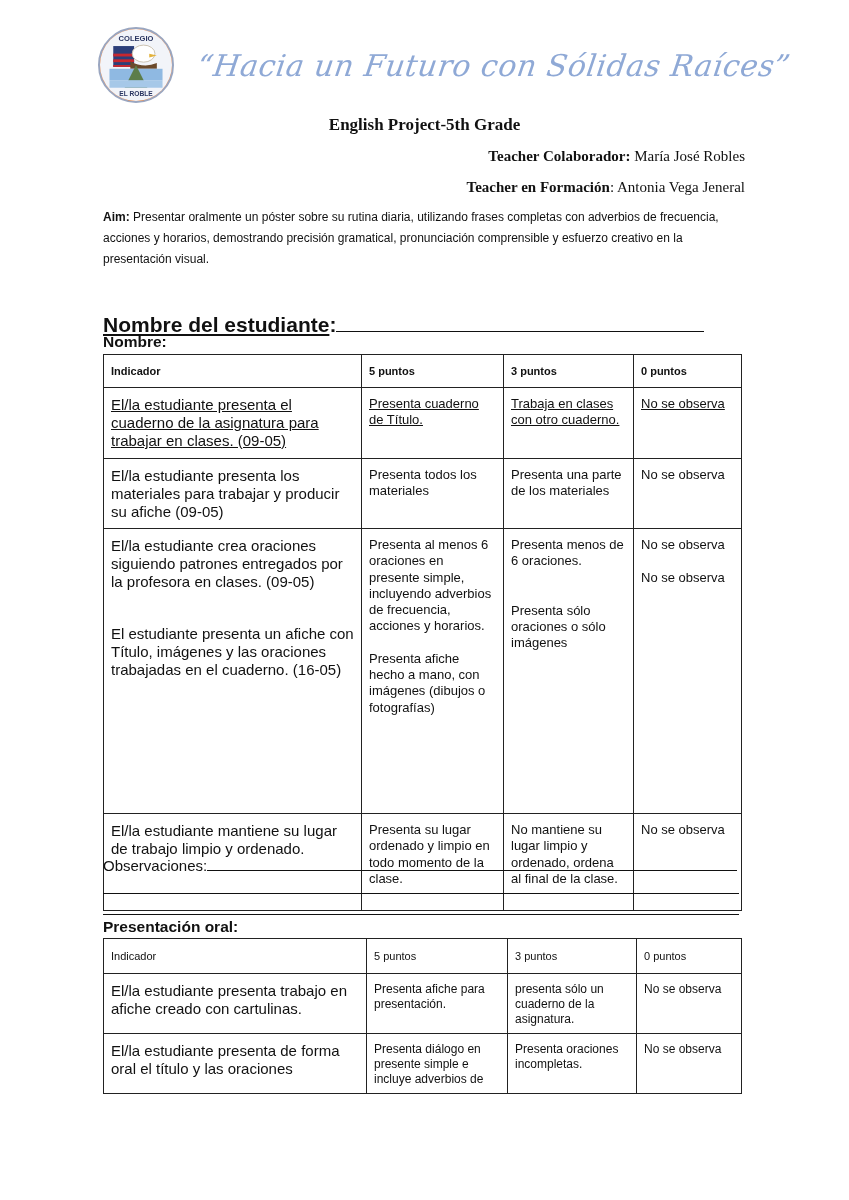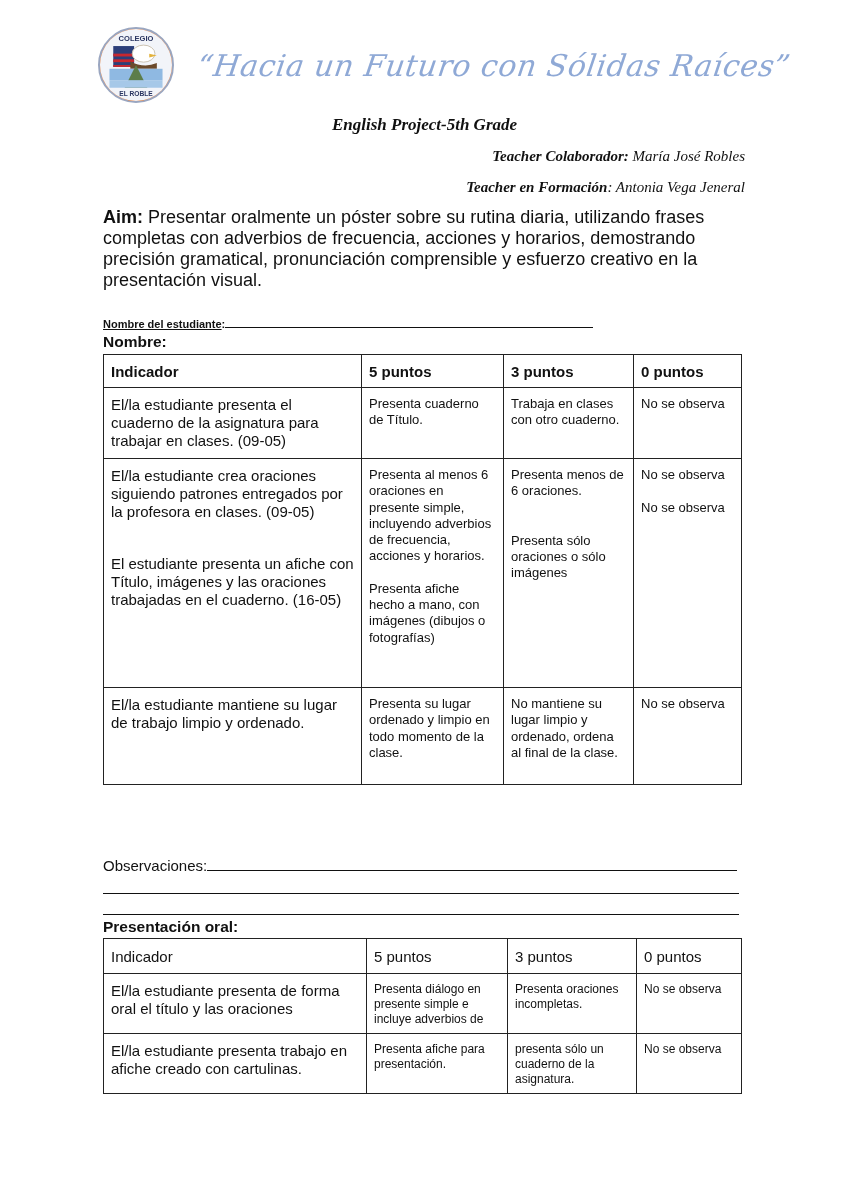--- a/index.html
+++ b/index.html
@@ -1,48 +1,48 @@
 <!DOCTYPE html>
 <html><head>
 <meta charset="utf-8">
 <style>
   html, body { margin: 0; padding: 0; background: #ffffff; }
   body { width: 849px; height: 1200px; position: relative; overflow: hidden; color: #111; }
   .abs { position: absolute; }
   .sans { font-family: "Liberation Sans", sans-serif; }
-  .serif { font-family: "Liberation Serif", serif; font-style: italic; }
+  .serif { font-family: "Liberation Serif", serif; }
 
   
   .logo {
     left: 98px; top: 27px; width: 76px; height: 76px; border-radius: 50%;
     border: 2px solid #9aa6c0; background: #f97316; box-sizing: border-box; overflow: hidden; text-align: right;
   }
   .logo svg { width: 100%; height: 100%; display: block; }
   .motto {
     left: 198px; top: 48px; font-family: "DejaVu Serif", serif; font-style: italic;
     font-size: 30px; color: #8fa9d6; letter-spacing: 0.5px; white-space: nowrap;
     transform: skewX(-8deg);
   }
   .doc-title { left: 0; width: 849px; top: 115px; text-align: center; font-size: 17px; font-weight: bold; }
   .teacher-line { right: 104px; font-size: 15px; white-space: nowrap; }
   .teacher-line b { font-weight: bold; }
 
-  .aim { left: 103px; top: 207px; width: 645px; font-size: 18px; line-height: 21px; }
+  .aim { left: 103px; top: 207px; width: 645px; font-size: 12px; line-height: 21px; }
   .aim b { font-weight: bold; }
 
-  .student-name { left: 103px; top: 313px; font-size: 11px; font-weight: bold; white-space: nowrap; }
+  .student-name { left: 103px; top: 313px; font-size: 21px; font-weight: bold; white-space: nowrap; }
   .student-name .lbl { text-decoration: underline; }
   .student-name .line { display: inline-block; width: 368px; border-bottom: 1.5px solid #111; height: 14px; vertical-align: baseline; }
   .section-label { left: 103px; font-size: 15.5px; font-weight: bold; }
 
   table.rubric { position: absolute; border-collapse: collapse; table-layout: fixed; }
   table.rubric td, table.rubric th {
     border: 1.5px solid #222; vertical-align: top; text-align: left; padding: 8px 7px 4px 7px;
   }
-  table.rubric th { font-size: 15px; font-weight: bold; vertical-align: middle; padding: 6px 7px; }
+  table.rubric th { font-size: 11px; font-weight: bold; vertical-align: middle; padding: 6px 7px; }
   table.rubric td.ind { font-size: 15px; line-height: 18px; }
   table.rubric td.sm { font-size: 13px; line-height: 16.3px; }
   table.rubric td .gap { display: block; height: 16px; }
   table.rubric td .gap2 { display: block; height: 34px; }
 
   table.t2 th { font-weight: normal; }
   table.t2 td.sm { font-size: 12px; line-height: 15px; }
 
   .obs { left: 103px; top: 856px; font-size: 15px; white-space: nowrap; }
   .obs .line { display: inline-block; width: 530px; border-bottom: 1.5px solid #111; height: 14px; }
@@ -98,27 +98,33 @@
       <col style="width:130px">
       <col style="width:108px">
   </colgroup>
   <tbody>
       <tr style="height:33px;">
     <th>Indicador</th>
     <th>5 puntos</th>
     <th>3 puntos</th>
     <th>0 puntos</th>
   </tr>
-  <tr style="height:71px;">
+  <tr style="height:71px;text-decoration:underline;">
     <td class="ind">El/la estudiante presenta el cuaderno de la asignatura para trabajar en clases. (09-05)</td>
     <td class="sm">Presenta cuaderno de Título.</td>
     <td class="sm">Trabaja en clases con otro cuaderno.</td>
     <td class="sm">No se observa</td>
   </tr>
-  <tr style="height:229px;">
+  <tr style="height:70px;">
+    <td class="ind">El/la estudiante presenta los materiales para trabajar y producir su afiche (09-05)</td>
+    <td class="sm">Presenta todos los materiales</td>
+    <td class="sm">Presenta una parte de los materiales</td>
+    <td class="sm">No se observa</td>
+  </tr>
+  <tr style="height:285px;">
     <td class="ind">
       <span>El/la estudiante crea oraciones siguiendo patrones entregados por la profesora en clases. (09-05)</span>
       <span class="gap2"></span>
       <span>El estudiante presenta un afiche con Título, imágenes y las oraciones trabajadas en el cuaderno. (16-05)</span>
     </td>
     <td class="sm">
       <span>Presenta al menos 6 oraciones en presente simple, incluyendo adverbios de frecuencia, acciones y horarios.</span>
       <span class="gap"></span>
       <span>Presenta afiche hecho a mano, con imágenes (dibujos o fotografías)</span>
     </td>
@@ -158,25 +164,25 @@
       <col style="width:105px">
   </colgroup>
   <tbody>
       <tr style="height:35px;">
     <th>Indicador</th>
     <th>5 puntos</th>
     <th>3 puntos</th>
     <th>0 puntos</th>
   </tr>
   <tr style="height:60px;">
+    <td class="ind">El/la estudiante presenta trabajo en afiche creado con cartulinas.</td>
+    <td class="sm">Presenta afiche para presentación.</td>
+    <td class="sm">presenta sólo un cuaderno de la asignatura.</td>
+    <td class="sm">No se observa</td>
+  </tr>
+  <tr style="height:60px;">
     <td class="ind">El/la estudiante presenta de forma oral el título y las oraciones</td>
     <td class="sm">Presenta diálogo en presente simple e incluye adverbios de</td>
     <td class="sm">Presenta oraciones incompletas.</td>
-    <td class="sm">No se observa</td>
-  </tr>
-  <tr style="height:60px;">
-    <td class="ind">El/la estudiante presenta trabajo en afiche creado con cartulinas.</td>
-    <td class="sm">Presenta afiche para presentación.</td>
-    <td class="sm">presenta sólo un cuaderno de la asignatura.</td>
     <td class="sm">No se observa</td>
   </tr>
 </tbody>
   </table>
 
 </body></html>

